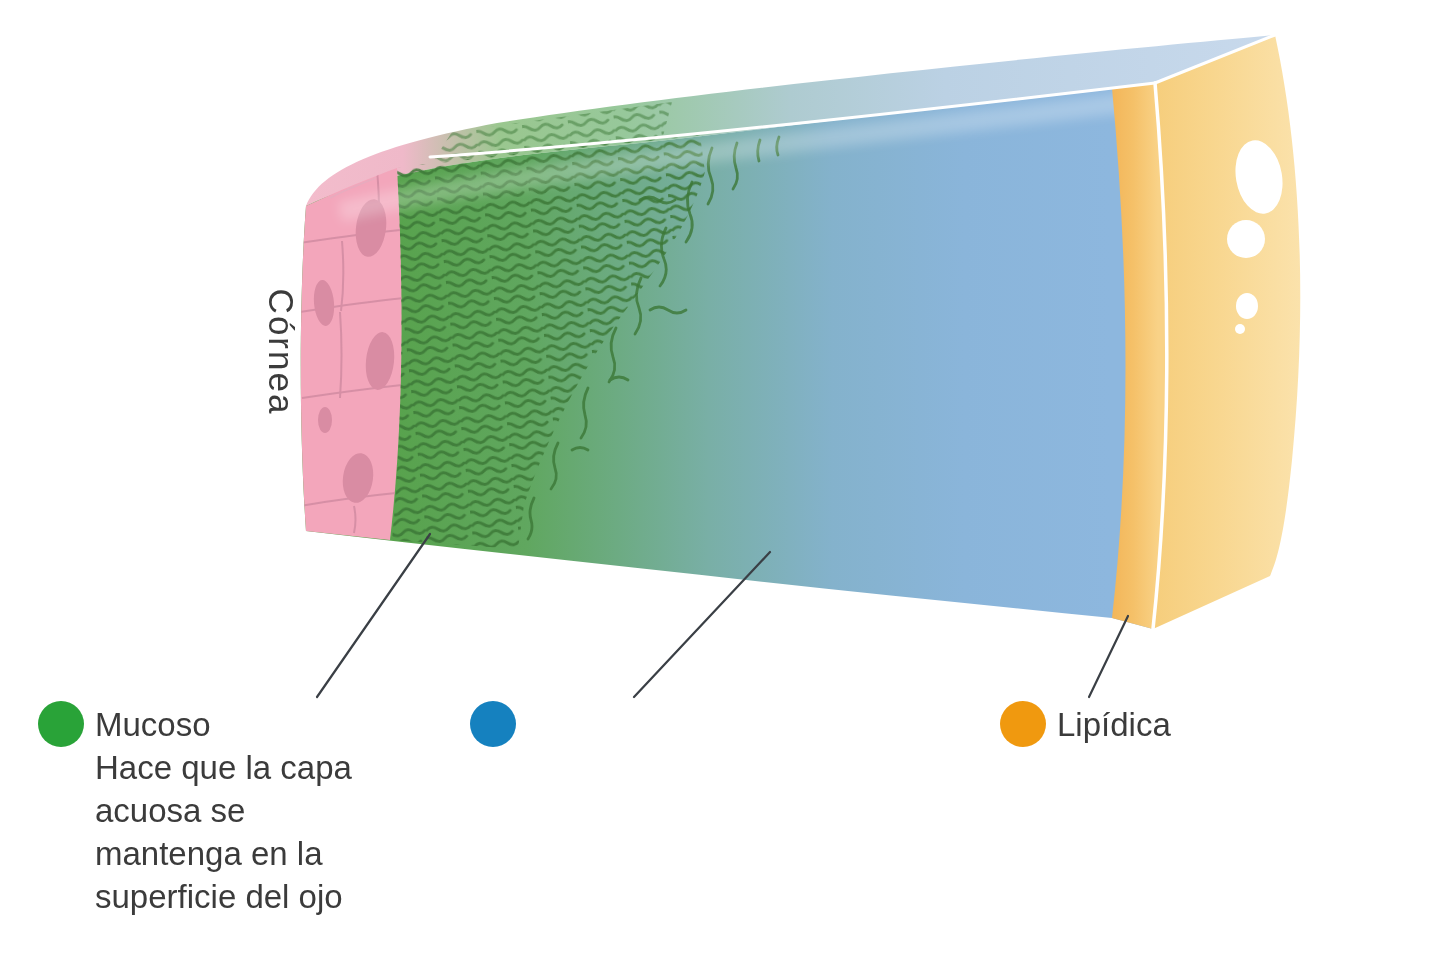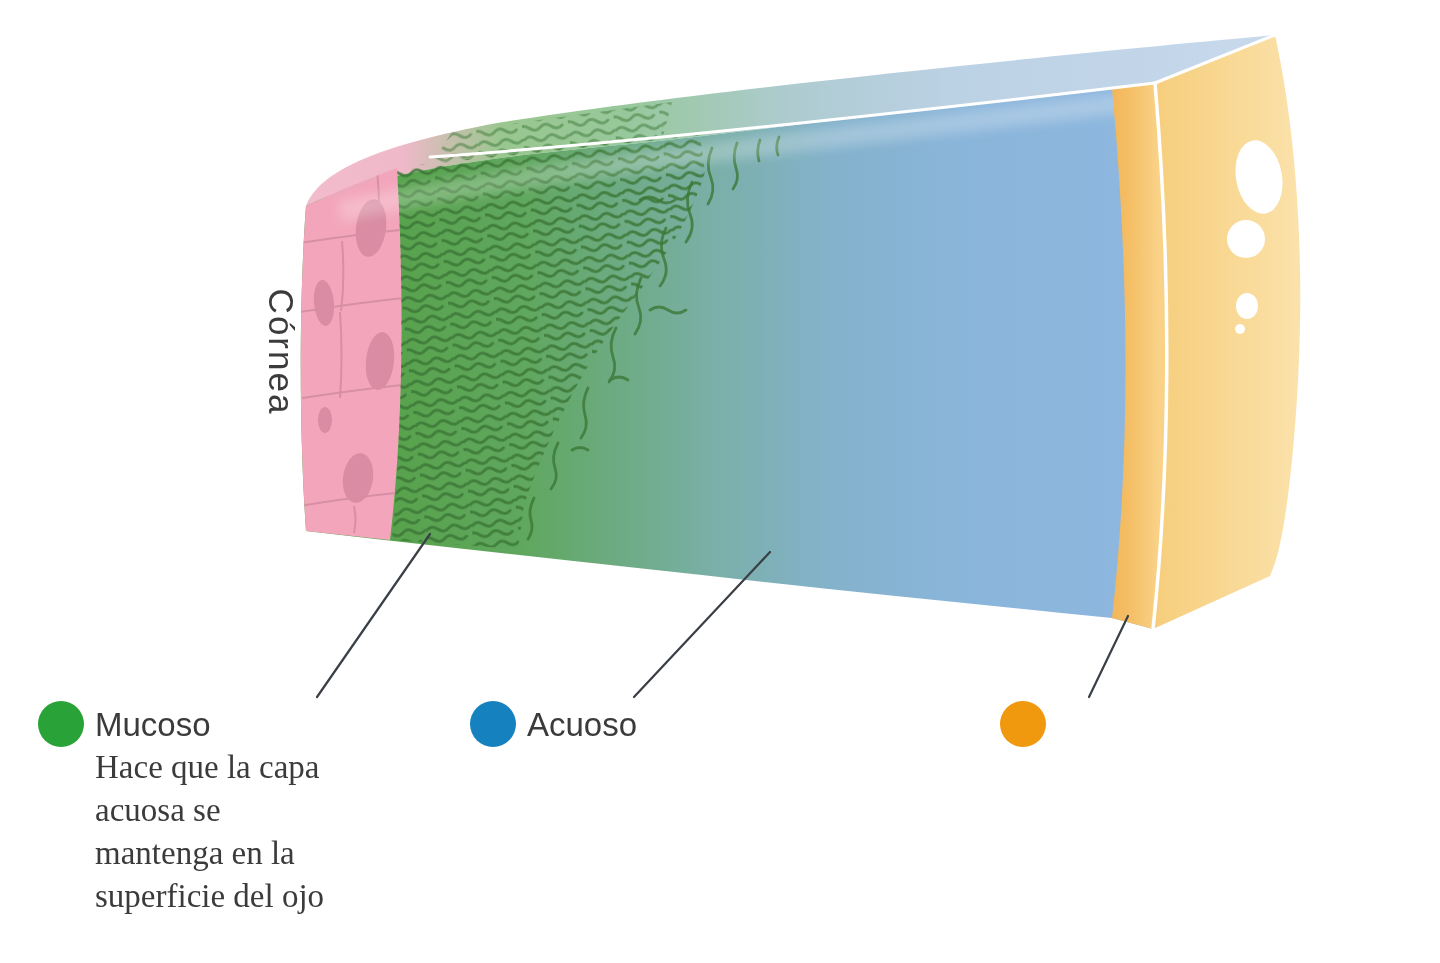--- a/index.html
+++ b/index.html
@@ -32,21 +32,20 @@
   .dot-mucoso{background:#29a338;}
   .dot-acuoso{background:#1581bf;}
   .dot-lipidica{background:#f0990f;}
   .legend-text{margin-left:57px;padding-top:2px;}
   .legend-title{
     font-size:33px;line-height:43px;margin:0;
   }
   .legend-desc{
     font-size:33px;line-height:43px;margin:0;
     white-space:pre-line;
-    font-family:Liberation Serif, serif;
   }
 </style>
 </head>
 <body>
 
 <div class="stage">
 
   <svg class="diagram-svg" viewBox="0 0 1440 963">
     <defs>
       <linearGradient id="gFront" gradientUnits="userSpaceOnUse" x1="380" y1="0" x2="1110" y2="0">
@@ -183,24 +182,24 @@
         <div class="legend-desc">Hace que la capa
 acuosa se
 mantenga en la
 superficie del ojo</div>
       </div>
     </div>
 
     <div class="legend-item c2">
       <span class="dot dot-acuoso"></span>
       <div class="legend-text">
-        <div class="legend-title">Acuoso</div>
       </div>
     </div>
 
     <div class="legend-item c3">
       <span class="dot dot-lipidica"></span>
       <div class="legend-text">
+        <div class="legend-title">Lipídica</div>
       </div>
     </div>
 
   </div>
 </div>
 
 </body></html>

